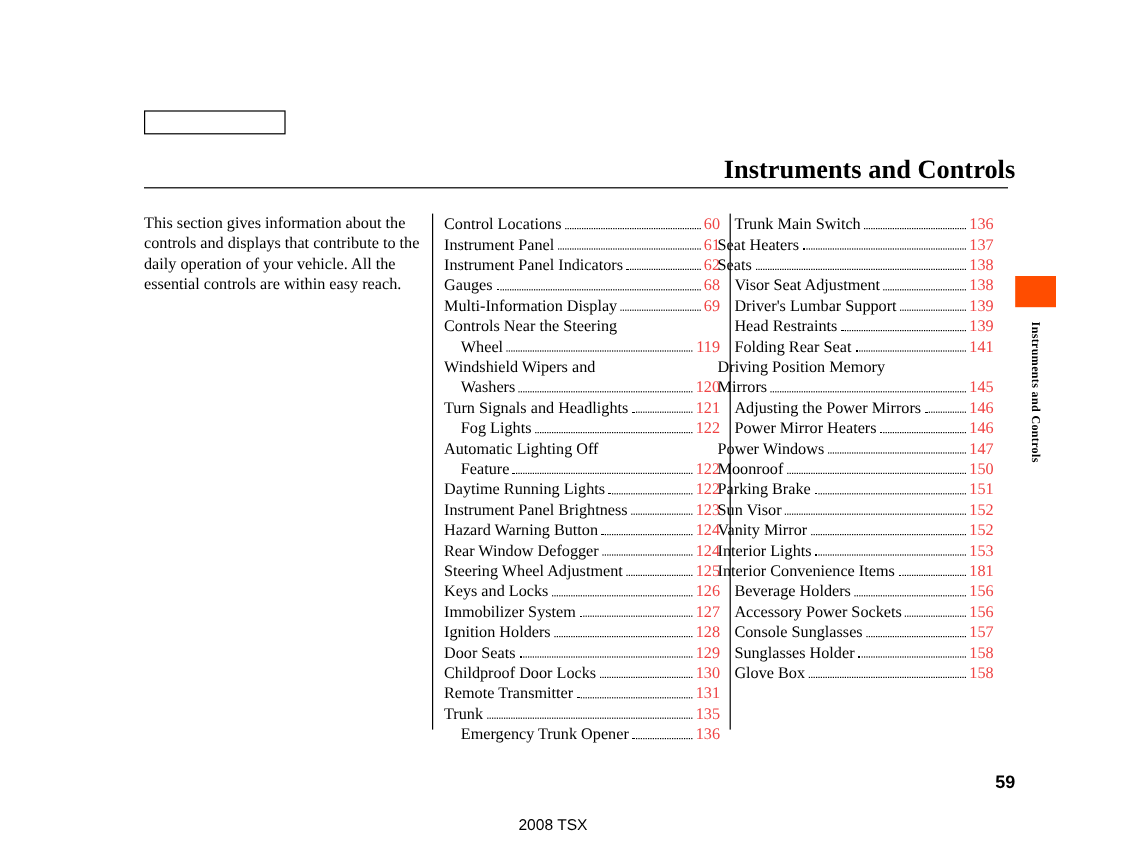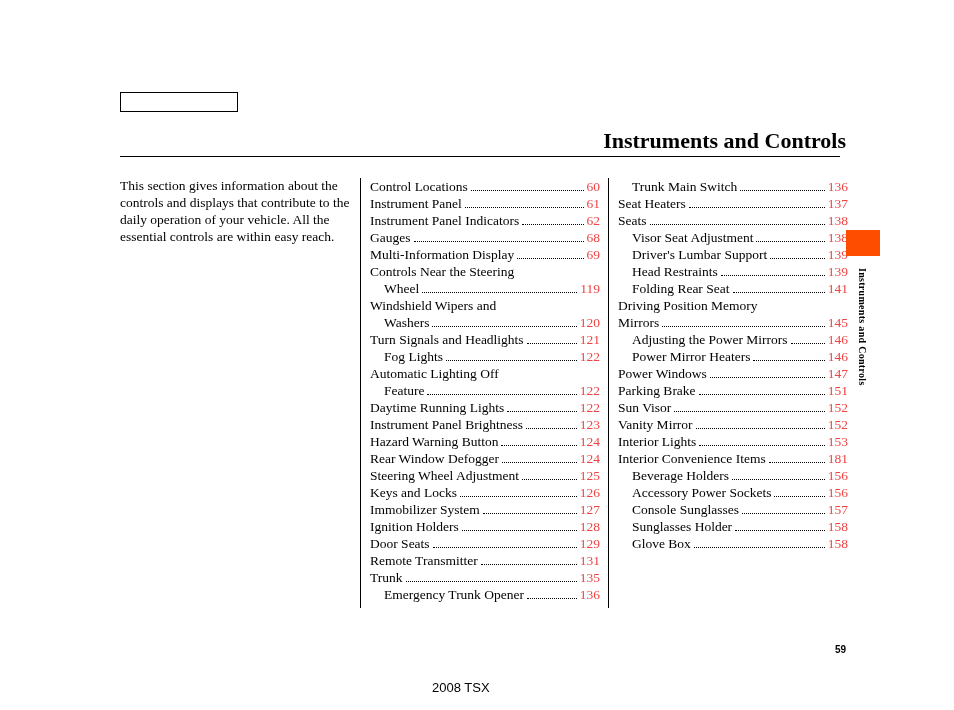--- a/index.html
+++ b/index.html
@@ -46,21 +46,21 @@
     line-height: 1.25;
   }
   .col {
     position: absolute;
     top: 178px;
     width: 230px;
     font-size: 13.5px;
     line-height: 1.26;
   }
   .col.mid { left: 370px; }
-  .col.right { left: 618px; }
+  .col.right { left: 598px; }
   .vr {
     position: absolute;
     top: 178px;
     height: 430px;
     width: 0;
     border-left: 1px solid #000;
   }
   .vr.one { left: 360px; }
   .vr.two { left: 608px; }
   .toc-line {
@@ -101,21 +101,21 @@
     position: absolute;
     left: 432px;
     top: 680px;
     font-size: 13px;
     font-family: Arial, Helvetica, sans-serif;
   }
   .footer-page {
     position: absolute;
     right: 108px;
     top: 644px;
-    font-size: 10px;
+    font-size: 15px;
     font-weight: bold;
     font-family: Arial, Helvetica, sans-serif;
     margin-left: 36px;
   }
 </style>
 </head>
 <body>
 
 <div class="small-box"></div>
 
@@ -226,20 +226,25 @@
       <span class="toc-label">Ignition Holders</span>
       <span class="dots"></span>
       <span class="toc-page">128</span>
     </div>
     <div class="toc-line">
       <span class="toc-label">Door Seats</span>
       <span class="dots"></span>
       <span class="toc-page">129</span>
     </div>
     <div class="toc-line">
+      <span class="toc-label">Childproof Door Locks</span>
+      <span class="dots"></span>
+      <span class="toc-page">130</span>
+    </div>
+    <div class="toc-line">
       <span class="toc-label">Remote Transmitter</span>
       <span class="dots"></span>
       <span class="toc-page">131</span>
     </div>
     <div class="toc-line">
       <span class="toc-label">Trunk</span>
       <span class="dots"></span>
       <span class="toc-page">135</span>
     </div>
     <div class="toc-line indent">
@@ -301,20 +306,25 @@
       <span class="toc-label">Power Mirror Heaters</span>
       <span class="dots"></span>
       <span class="toc-page">146</span>
     </div>
     <div class="toc-line">
       <span class="toc-label">Power Windows</span>
       <span class="dots"></span>
       <span class="toc-page">147</span>
     </div>
     <div class="toc-line">
+      <span class="toc-label">Moonroof</span>
+      <span class="dots"></span>
+      <span class="toc-page">150</span>
+    </div>
+    <div class="toc-line">
       <span class="toc-label">Parking Brake</span>
       <span class="dots"></span>
       <span class="toc-page">151</span>
     </div>
     <div class="toc-line">
       <span class="toc-label">Sun Visor</span>
       <span class="dots"></span>
       <span class="toc-page">152</span>
     </div>
     <div class="toc-line">

